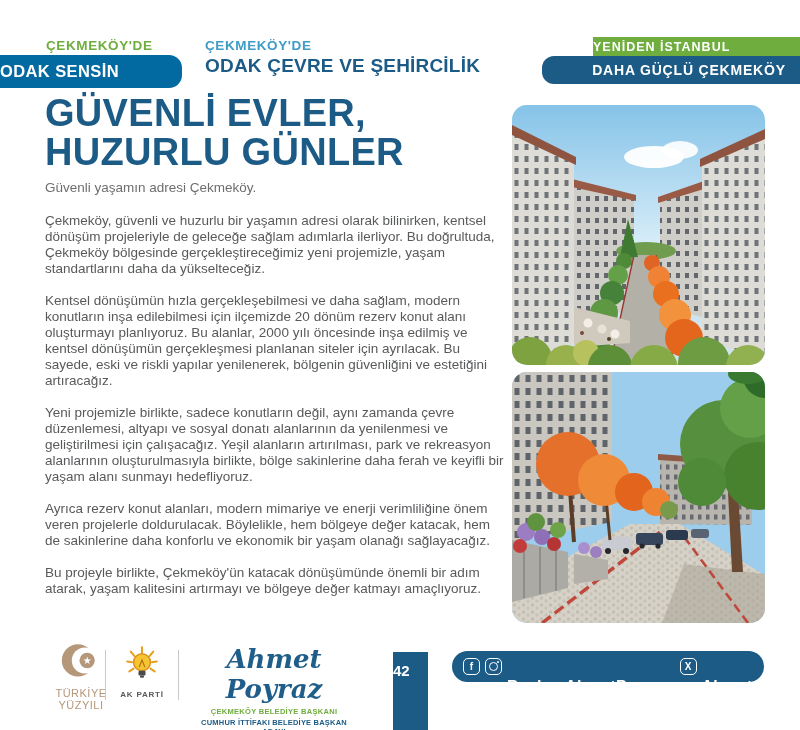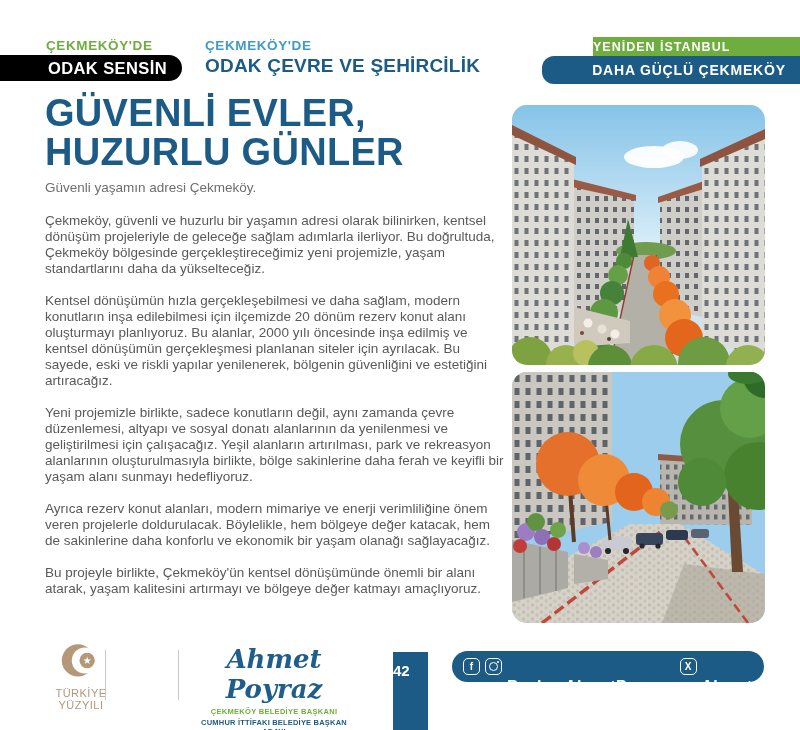--- a/index.html
+++ b/index.html
@@ -2,23 +2,23 @@
 <html><head>
 <meta charset="utf-8">
 <style>
   html,body{margin:0;padding:0;background:#ffffff;}
   .page{position:relative;width:800px;height:730px;background:#ffffff;overflow:hidden;
         font-family:"Liberation Sans",sans-serif;padding-left:36px;}
 
   
   .hdr-left-top{position:absolute;left:46px;top:38px;color:#6fae3e;font-weight:bold;
                 font-size:13.5px;letter-spacing:.6px;}
-  .hdr-left-pill{position:absolute;left:0;top:55px;width:182px;height:26px;background:#000000;
+  .hdr-left-pill{position:absolute;left:0;top:55px;width:182px;height:33px;background:#0369a1;
                  border-radius:0 13px 13px 0;color:#fff;font-weight:800;font-size:16.5px;
-                 display:flex;align-items:center;justify-content:flex-end;
+                 display:flex;align-items:center;
                  padding-right:15px;box-sizing:border-box;letter-spacing:.4px;}
   .hdr-center-top{position:absolute;left:205px;top:38px;color:#3e9cc6;font-weight:bold;
                   font-size:13.5px;letter-spacing:.6px;}
   .hdr-center-title{position:absolute;left:205px;top:55px;color:#1c5b86;font-weight:800;
                     font-size:19px;letter-spacing:.2px;}
   .banner-green{position:absolute;left:593px;right:11px;top:37px;height:20px;background:#6fae3e;
                 color:#fff;font-weight:800;font-size:12.5px;display:flex;align-items:center;
                 justify-content:flex-start;letter-spacing:1px;}
   .banner-blue{position:absolute;left:542px;right:0;top:56px;height:28px;background:#1c5b86;
                border-radius:12px 0 0 12px;color:#fff;font-weight:800;font-size:14px;
@@ -88,21 +88,21 @@
   <div class="main-title">
     <div>GÜVENLİ EVLER,</div>
     <div>HUZURLU GÜNLER</div>
   </div>
   <div class="intro">Güvenli yaşamın adresi Çekmeköy.</div>
   <div class="paragraphs">
     <p>Çekmeköy, güvenli ve huzurlu bir yaşamın adresi olarak bilinirken, kentsel dönüşüm projeleriyle de geleceğe sağlam adımlarla ilerliyor. Bu doğrultuda, Çekmeköy bölgesinde gerçekleştireceğimiz yeni projemizle, yaşam standartlarını daha da yükselteceğiz.</p>
     <p>Kentsel dönüşümün hızla gerçekleşebilmesi ve daha sağlam, modern konutların inşa edilebilmesi için ilçemizde 20 dönüm rezerv konut alanı oluşturmayı planlıyoruz. Bu alanlar, 2000 yılı öncesinde inşa edilmiş ve kentsel dönüşümün gerçekleşmesi planlanan siteler için ayrılacak. Bu sayede, eski ve riskli yapılar yenilenerek, bölgenin güvenliğini ve estetiğini artıracağız.</p>
     <p>Yeni projemizle birlikte, sadece konutların değil, aynı zamanda çevre düzenlemesi, altyapı ve sosyal donatı alanlarının da yenilenmesi ve geliştirilmesi için çalışacağız. Yeşil alanların artırılması, park ve rekreasyon alanlarının oluşturulmasıyla birlikte, bölge sakinlerine daha ferah ve keyifli bir yaşam alanı sunmayı hedefliyoruz.</p>
     <p>Ayrıca rezerv konut alanları, modern mimariye ve enerji verimliliğine önem veren projelerle doldurulacak. Böylelikle, hem bölgeye değer katacak, hem de sakinlerine daha konforlu ve ekonomik bir yaşam olanağı sağlayacağız.</p>
-    <p>Bu projeyle birlikte, Çekmeköy'ün kentsel dönüşümünde önemli bir alanı atarak, yaşam kalitesini artırmayı ve bölgeye değer katmayı amaçlıyoruz.</p>
+    <p>Bu projeyle birlikte, Çekmeköy'ün katacak dönüşümünde önemli bir adım atarak, yaşam kalitesini artırmayı ve bölgeye değer katmayı amaçlıyoruz.</p>
   </div>
 
   <div class="render render-1">
     <svg width="253" height="260" viewBox="0 0 253 260">
       <defs>
         <linearGradient id="sky1" x1="0" y1="0" x2="0" y2="1">
           <stop offset="0" stop-color="#85c3e8"></stop>
             <stop offset="1" stop-color="#eaf6fc"></stop>
         </linearGradient>
         <pattern id="winA" width="10" height="12" patternUnits="userSpaceOnUse">
@@ -239,20 +239,38 @@
       <circle cx="35" cy="25" r="17" fill="#ffffff"></circle>
       <circle cx="38" cy="25" r="10" fill="#b5977a"></circle>
       <text x="38" y="30" font-size="13" fill="#ffffff" text-anchor="middle" font-family="DejaVu Sans, sans-serif">★</text>
     </svg>
     <div class="txt">TÜRKİYE</div>
     <div class="txt">YÜZYILI</div>
   </div>
 
   <div class="f-div f-div1"></div>
 
+  <div class="f-akparti">
+    <svg width="34" height="38" viewBox="0 0 48 54">
+      <g stroke="#e8a020" stroke-width="3" stroke-linecap="round">
+        <line x1="24" y1="2" x2="24" y2="9"></line>
+        <line x1="8" y1="8" x2="13" y2="14"></line>
+        <line x1="40" y1="8" x2="35" y2="14"></line>
+        <line x1="3" y1="22" x2="10" y2="23"></line>
+        <line x1="45" y1="22" x2="38" y2="23"></line>
+        <line x1="6" y1="36" x2="12" y2="32"></line>
+        <line x1="42" y1="36" x2="36" y2="32"></line>
+      </g>
+      <circle cx="24" cy="23" r="12" fill="#f6c431" stroke="#d98f1d" stroke-width="2"></circle>
+      <path d="M20,30 L24,20 L28,30" stroke="#b06a10" stroke-width="1.6" fill="none"></path>
+      <rect x="19" y="35" width="10" height="7" rx="2" fill="#4a4a4a"></rect>
+      <rect x="21" y="42" width="6" height="3" rx="1.5" fill="#4a4a4a"></rect>
+    </svg>
+    <div class="txt">AK PARTİ</div>
+  </div>
 
   <div class="f-div f-div2"></div>
 
   <div class="f-sig">
     <div class="name">Ahmet Poyraz</div>
     <div class="role-g">ÇEKMEKÖY BELEDİYE BAŞKANI</div>
     <div class="role-b">CUMHUR İTTİFAKI BELEDİYE BAŞKAN ADAYI</div>
   </div>
 
   <div class="page-badge">

